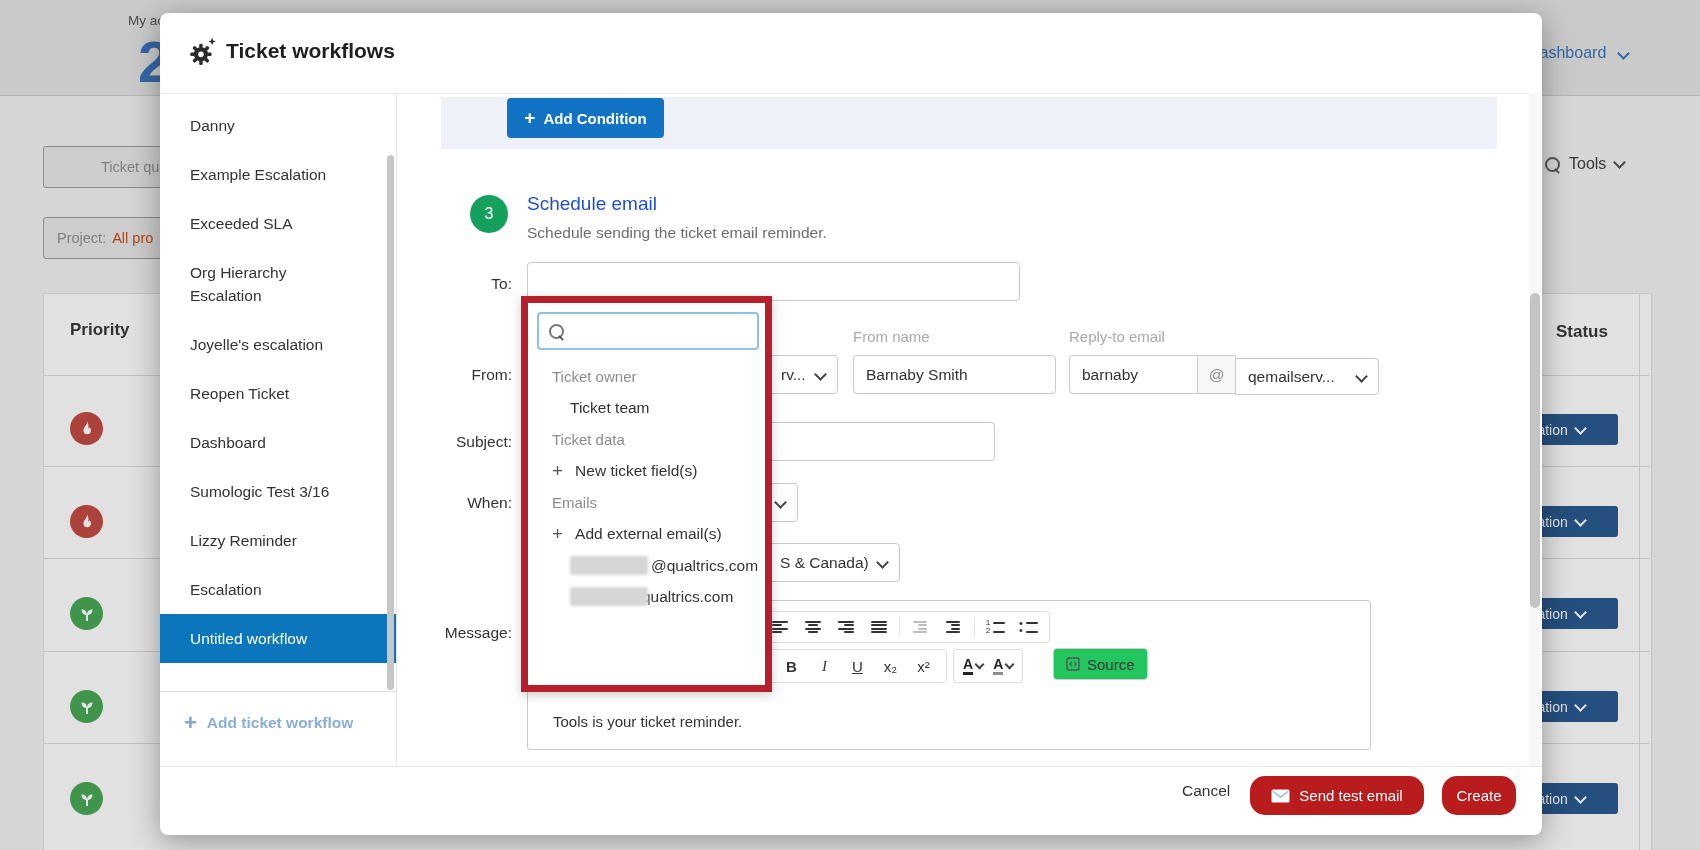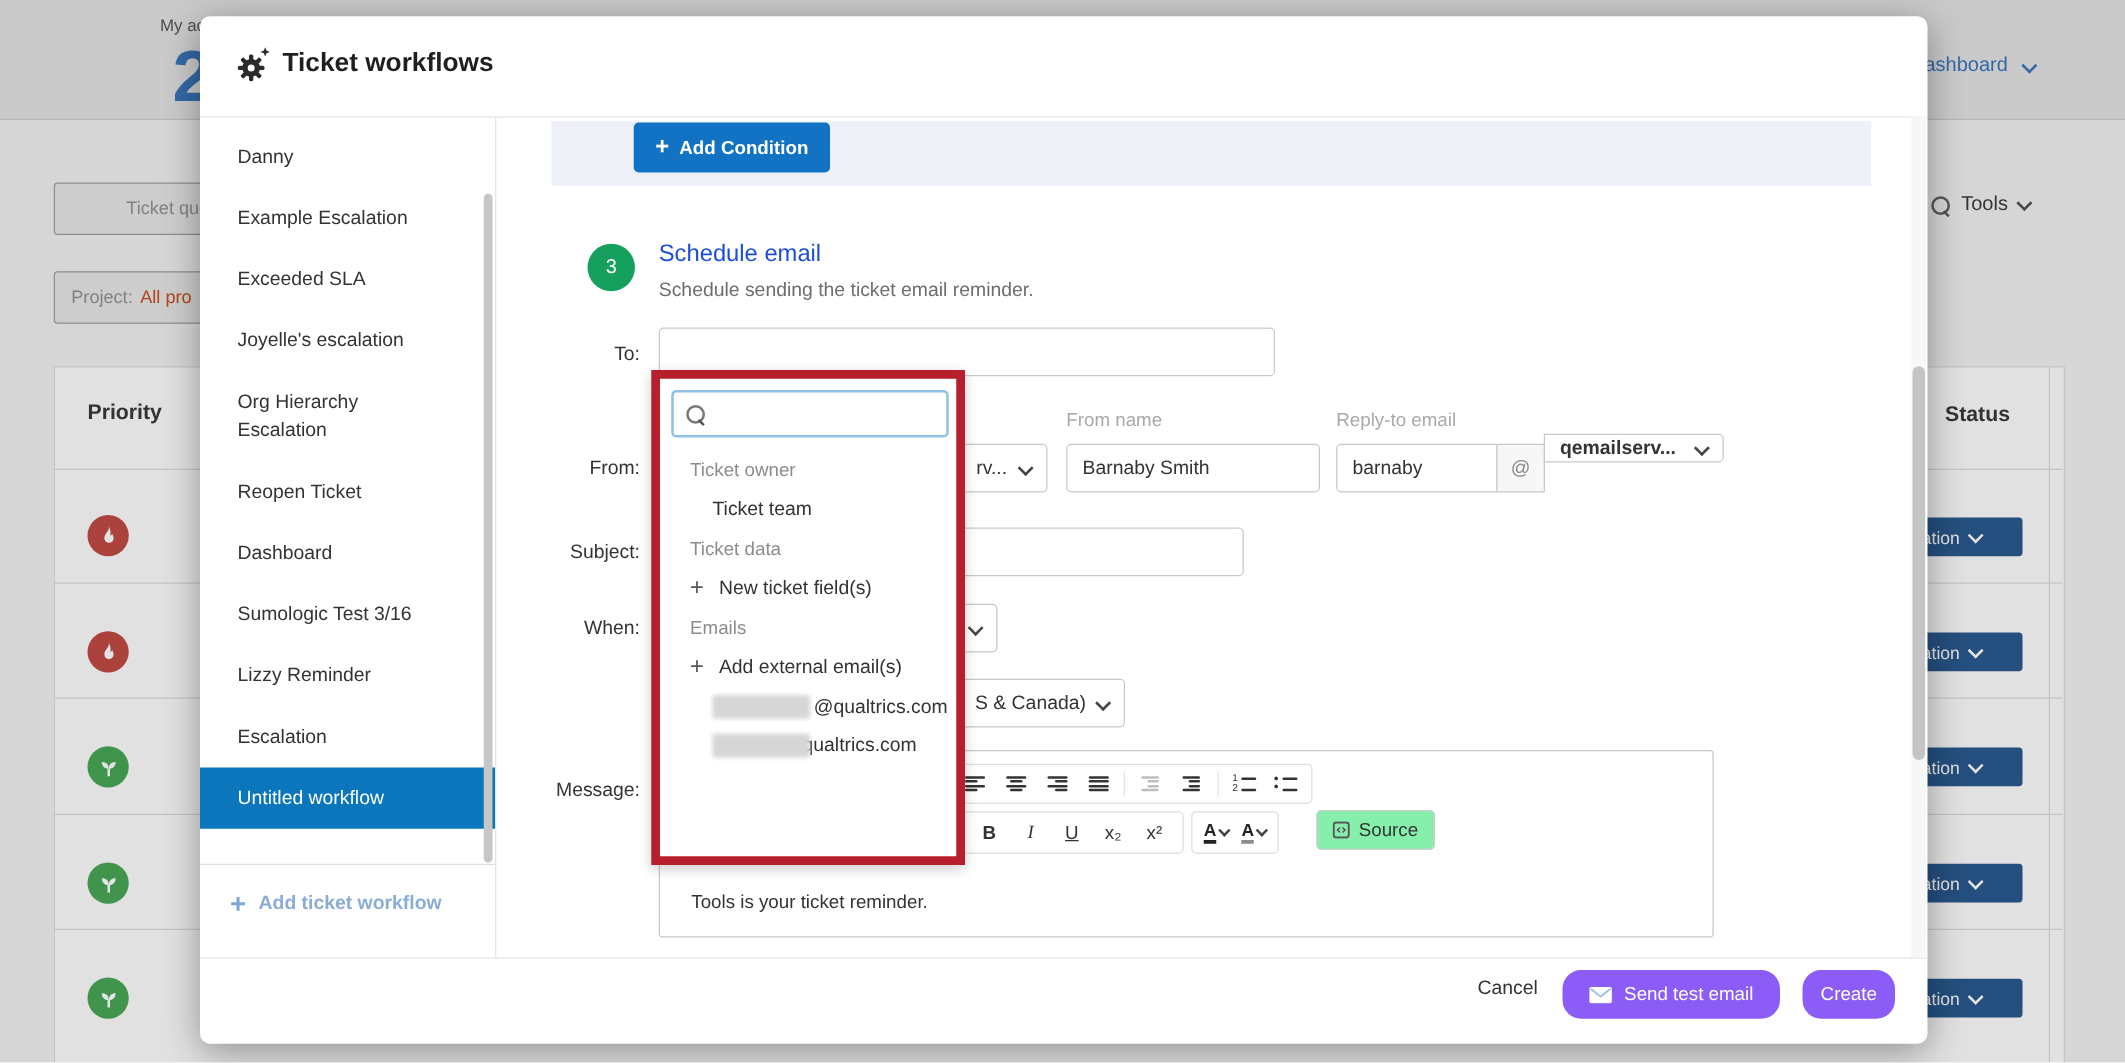--- a/index.html
+++ b/index.html
@@ -82,28 +82,28 @@
   .tb-group{border:1px solid #ddd;border-radius:4px;background:#fff;display:flex;align-items:center;}
   .tbtn{width:33px;height:28px;display:flex;align-items:center;justify-content:center;cursor:pointer;}
   .ali{width:16px;height:13px;display:flex;flex-direction:column;justify-content:space-between;}
   .ali i{display:block;height:2px;background:#333;border-radius:1px;}
   .ali.dis i{background:#bdbdbd;}
   .tsep{width:1px;height:20px;background:#e4e4e4;margin:0 4px;}
   .txtb{font-size:15px;color:#333;}
   .colorbtn{display:flex;align-items:center;gap:3px;padding:0 5px;height:28px;cursor:pointer;}
   .colA{font-size:14px;font-weight:700;color:#222;border-bottom:3px solid #222;line-height:15px;}
   .srcbtn{display:flex;align-items:center;gap:7px;border:1px solid #ccc;border-radius:4px;height:30px;
-          padding:0 12px;font-size:15px;color:#333;background:#86efac;cursor:pointer;}
+          padding:0 12px;font-size:15px;color:#333;background:#22c55e;cursor:pointer;}
   .main-scroll-track{left:1369px;top:80px;width:12px;height:673px;background:#f7f7f7;}
   .main-scroll-thumb{left:1370px;top:280px;width:10px;height:315px;background:#c4c4c4;border-radius:5px;}
 
   
   .m-footer{left:0;top:753px;width:100%;height:69px;border-top:1px solid #e7e7e7;}
   .cancel{left:1022px;top:15px;font-size:15.5px;color:#333;cursor:pointer;}
-  .bluebtn{background:#8b5cf6;color:#fff;border-radius:15px;font-size:15px;display:flex;align-items:center;
+  .bluebtn{background:#b91c1c;color:#fff;border-radius:15px;font-size:15px;display:flex;align-items:center;
            justify-content:center;gap:9px;cursor:pointer;}
 </style>
 </head>
 <body>
 
 <div id="bg">
   <div class="abs topbar"></div>
   <div class="abs acct">My ac</div>
   <div class="abs bigstat">2</div>
   <div class="abs dash-link">
@@ -206,22 +206,22 @@
       <circle cx="11.2" cy="13" r="2.1" fill="#fff"></circle>
     </svg>
   </div>
   <div class="abs m-title">Ticket workflows</div>
 
   <div class="abs sidebar">
     <div class="wf-list">
       <div class="wf-item">Danny</div>
       <div class="wf-item">Example Escalation</div>
       <div class="wf-item">Exceeded SLA</div>
+      <div class="wf-item">Org Hierarchy Escalation</div>
       <div class="wf-item">Joyelle's escalation</div>
-      <div class="wf-item">Org Hierarchy Escalation</div>
       <div class="wf-item">Reopen Ticket</div>
       <div class="wf-item">Dashboard</div>
       <div class="wf-item">Sumologic Test 3/16</div>
       <div class="wf-item">Lizzy Reminder</div>
       <div class="wf-item">Escalation</div>
       <div class="wf-item sel">Untitled workflow</div>
     </div>
     <div class="abs sb-scroll"></div>
   </div>
   <div class="abs sb-add">
@@ -253,21 +253,21 @@
   <div class="abs inp" style="left:693px;top:342px;width:203px;height:39px;">
     <span>Barnaby Smith</span>
   </div>
   <div class="abs ghost" style="left:909px;top:315px;">Reply-to email</div>
   <div class="abs inp" style="left:909px;top:342px;width:129px;height:39px;border-radius:4px 0 0 4px;">
     <span>barnaby</span>
   </div>
   <div class="abs inp" style="left:1037px;top:342px;width:39px;height:39px;border-radius:0;background:#f7f7f7;color:#8a8a8a;justify-content:center;padding:0;">
     <span>@</span>
   </div>
-  <div class="abs inp" style="left:1075px;top:334px;width:144px;height:23px;border-radius:0 4px 4px 0;font-weight:bold;">
+  <div class="abs inp" style="left:1075px;top:345px;width:144px;height:37px;border-radius:0 4px 4px 0;">
     <span>qemailserv...</span>
     <span class="chev sel-chev"></span>
   </div>
 
   <div class="abs flabel" style="left:257px;top:420px;">Subject:</div>
   <div class="abs inp" style="left:367px;top:409px;width:468px;height:39px;"></div>
 
   <div class="abs flabel" style="left:257px;top:481px;">When:</div>
   <div class="abs inp" style="left:367px;top:470px;width:271px;height:39px;">
     <span class="chev sel-chev"></span>

